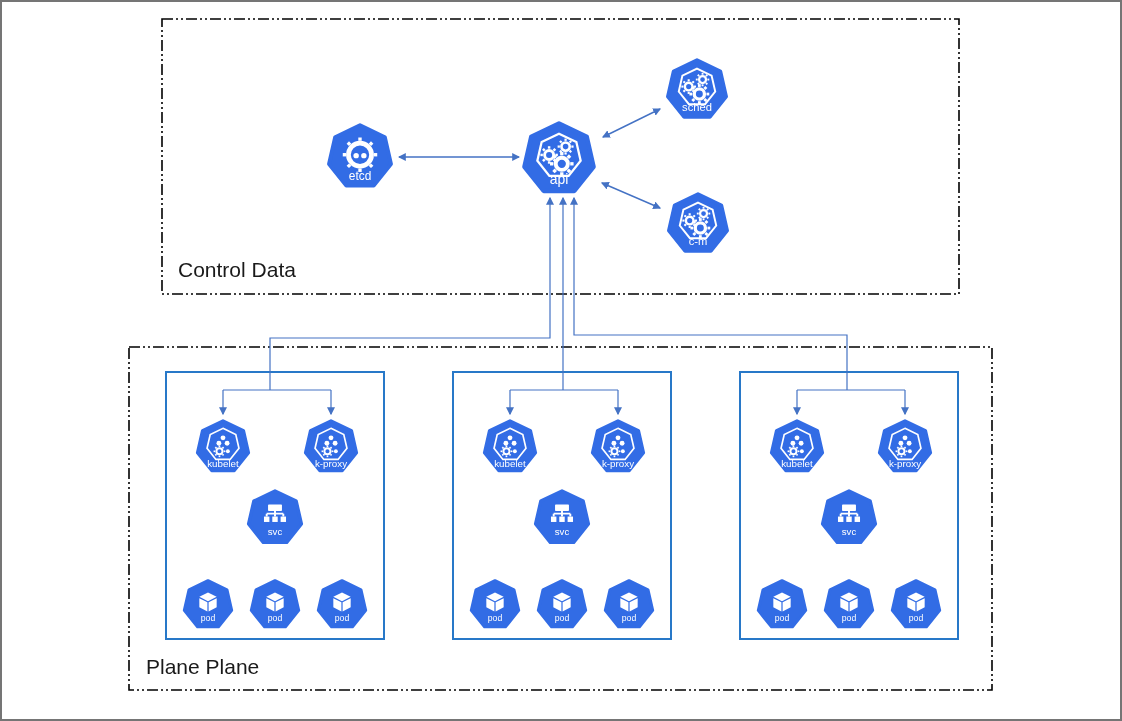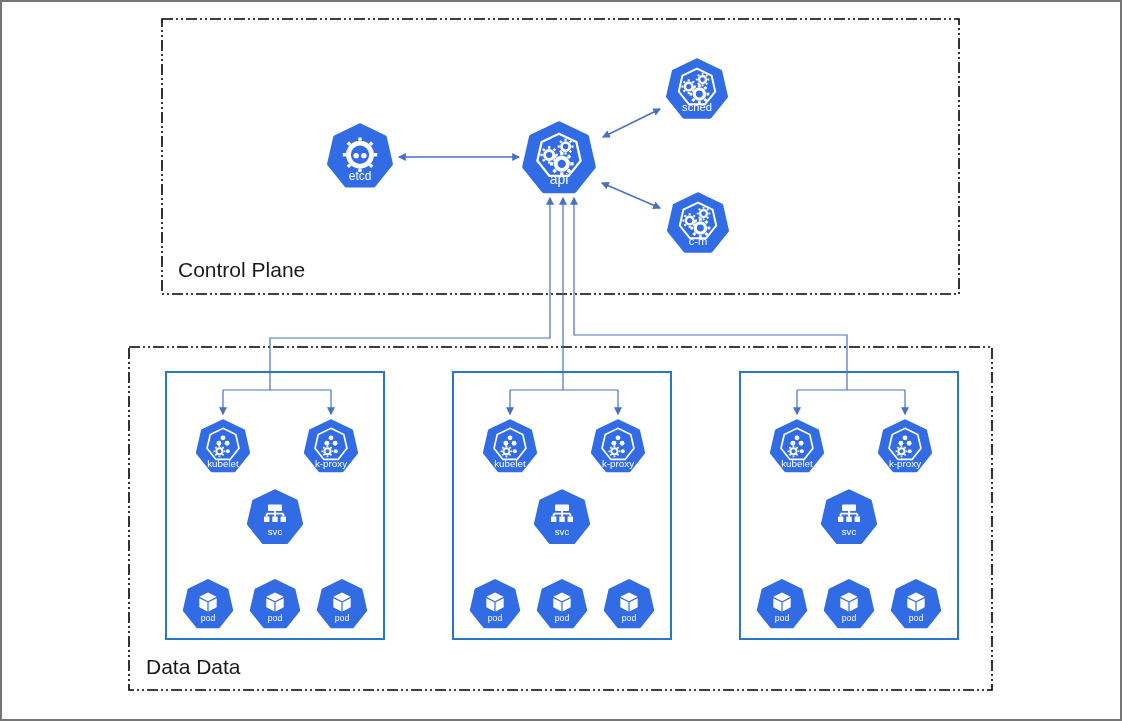--- a/index.html
+++ b/index.html
@@ -224,16 +224,16 @@
     <use href="#hept" class="hept"></use>
     <use href="#icon-pod"></use>
     <text class="nlabel" y="19" font-size="10">pod</text>
   </svg>
   <svg class="comp" style="left:888px;top:577px;width:52px;height:52px" viewBox="-30 -30 60 60">
     <use href="#hept" class="hept"></use>
     <use href="#icon-pod"></use>
     <text class="nlabel" y="19" font-size="10">pod</text>
   </svg>
 
-  <div class="plane-label" style="left:176px;top:256px">Control Plane</div>
-  <div class="plane-label" style="left:144px;top:653px">Data Data</div>
+  <div class="plane-label" style="left:176px;top:256px">Control Data</div>
+  <div class="plane-label" style="left:144px;top:653px">Plane Plane</div>
 
 </div>
 
 </body></html>

